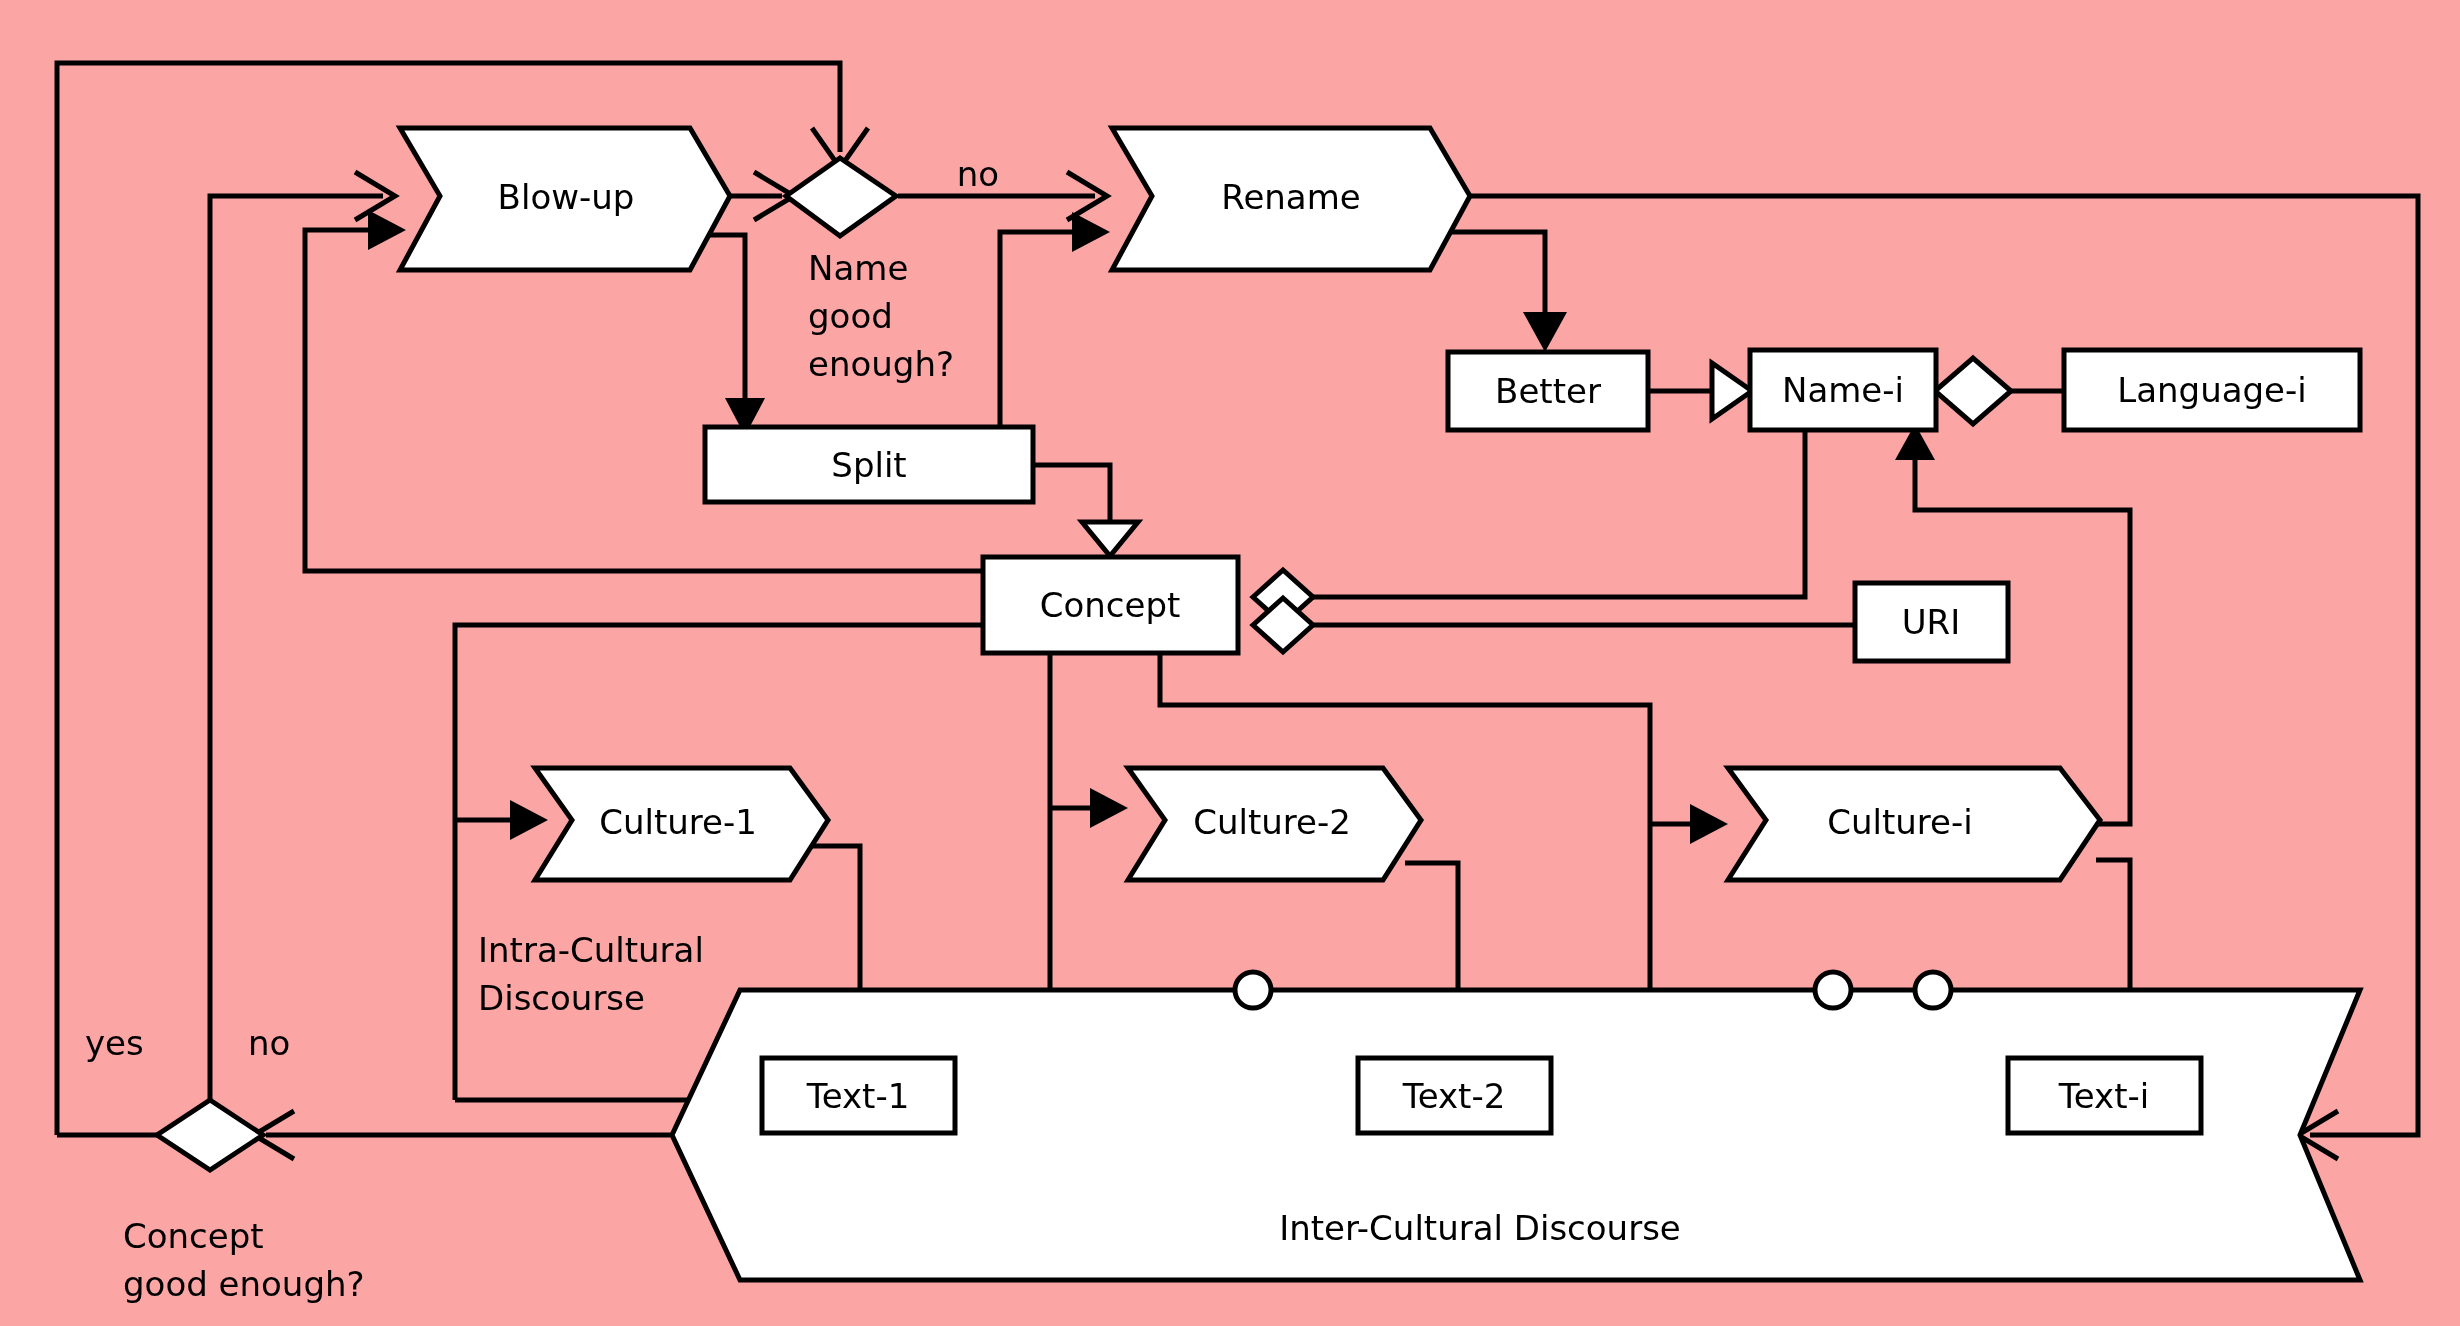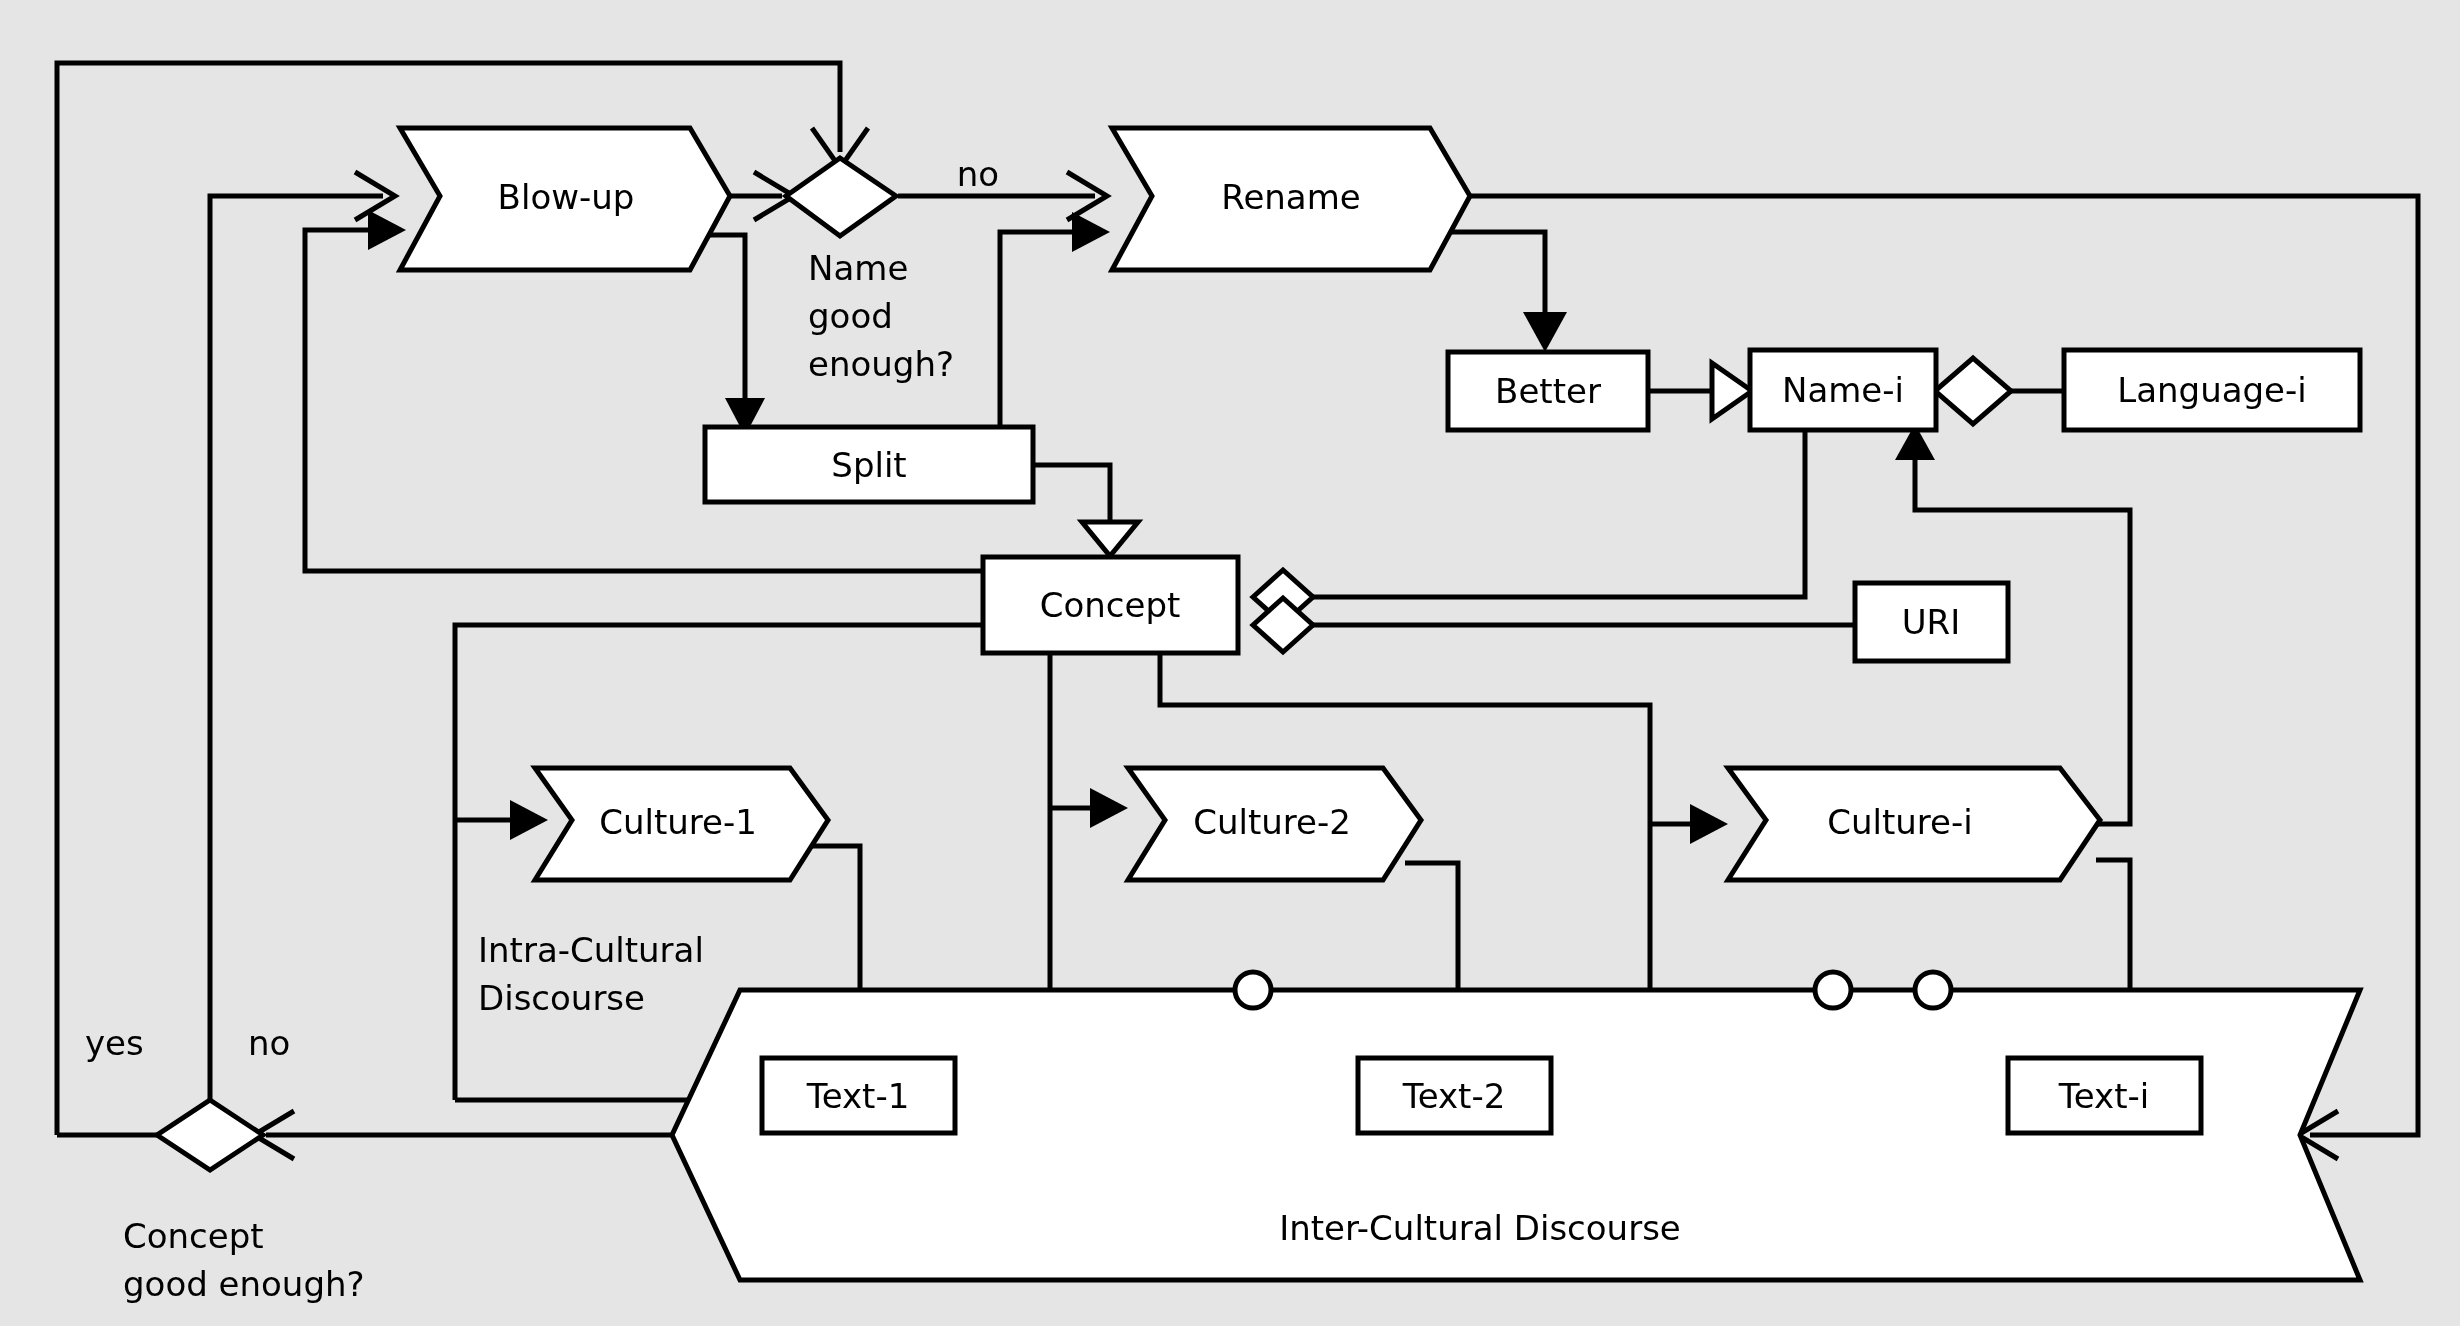--- a/index.html
+++ b/index.html
@@ -1,18 +1,18 @@
 <!DOCTYPE html>
 <html><head>
 <meta charset="utf-8">
 <style>
   html,body{margin:0;padding:0;background:#ffffff;}
   body{width:2460px;height:1326px;overflow:hidden;
        font-family:"DejaVu Sans", sans-serif;}
-  #diagram-root{position:relative;width:2460px;height:1326px;background:#e5e5e5;}
+  #diagram-root{position:relative;width:2460px;height:1326px;background:#fca5a5;}
   svg{display:block;}
   .shape{fill:#ffffff;stroke:#000000;stroke-width:5;stroke-linejoin:miter;}
   .edge{fill:none;stroke:#000000;stroke-width:5;stroke-linecap:butt;}
   .tip{fill:#000000;stroke:none;}
   .hollow{fill:#ffffff;stroke:#000000;stroke-width:5;}
   .barb{fill:none;stroke:#000000;stroke-width:5;stroke-linecap:butt;}
   .lbl{font-family:"DejaVu Sans", sans-serif;font-size:34px;fill:#000;
        text-anchor:middle;dominant-baseline:middle;}
   .lbl-free{font-family:"DejaVu Sans", sans-serif;font-size:34px;fill:#000;
        text-anchor:start;}

